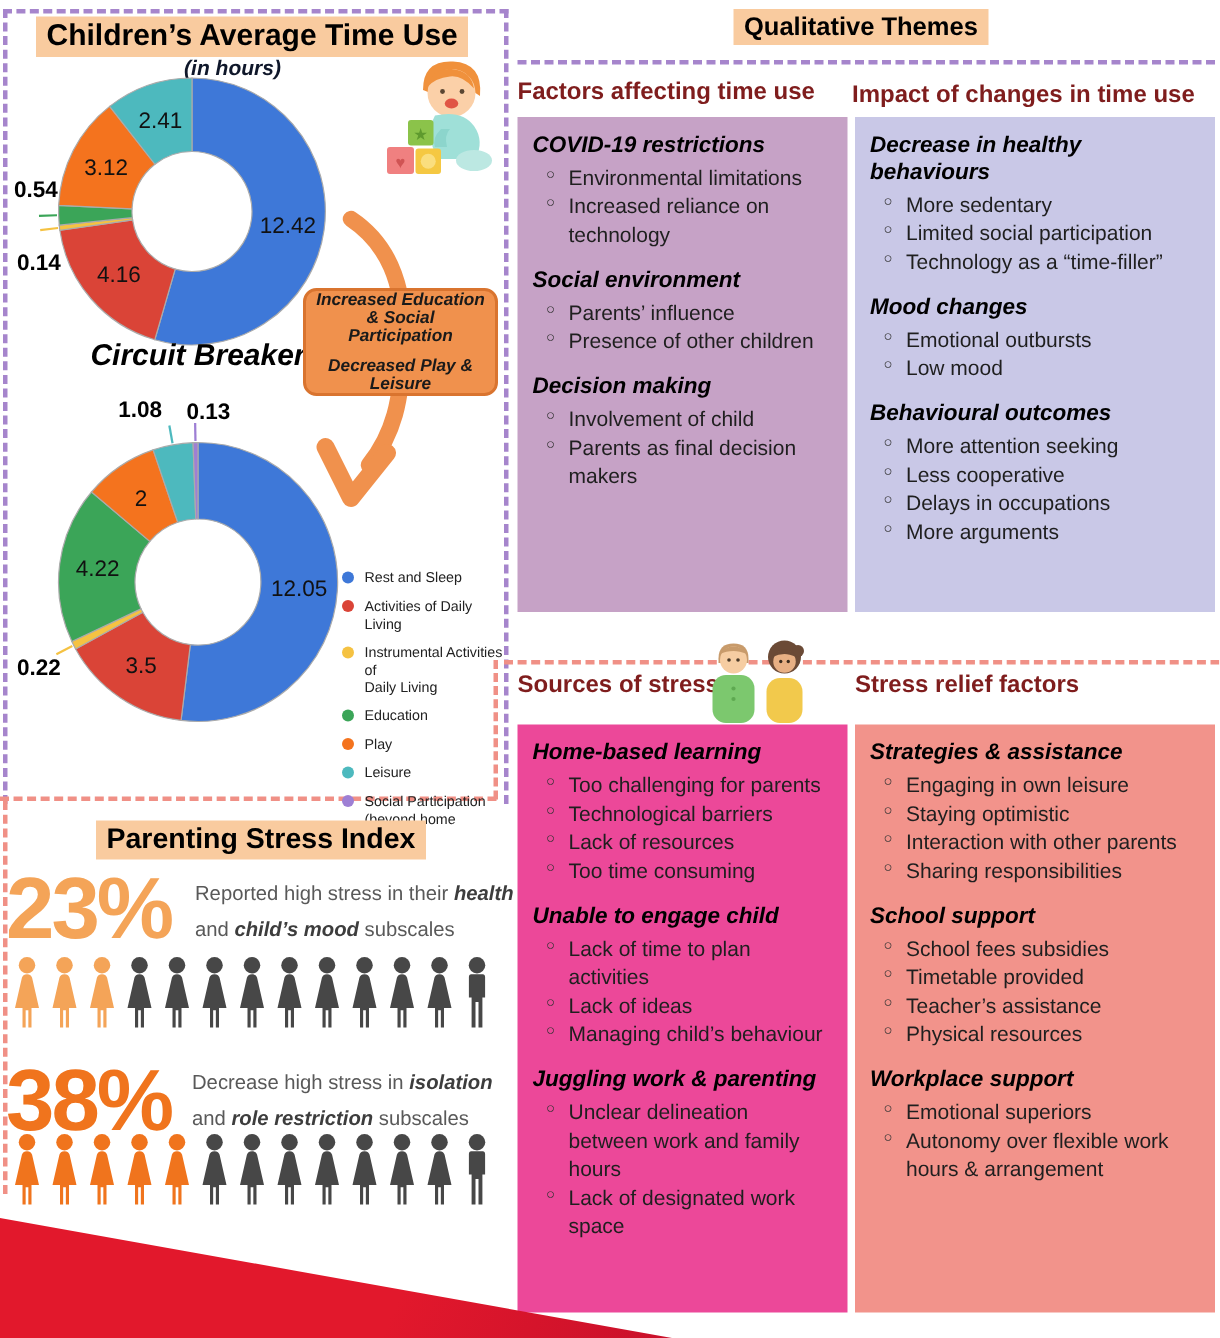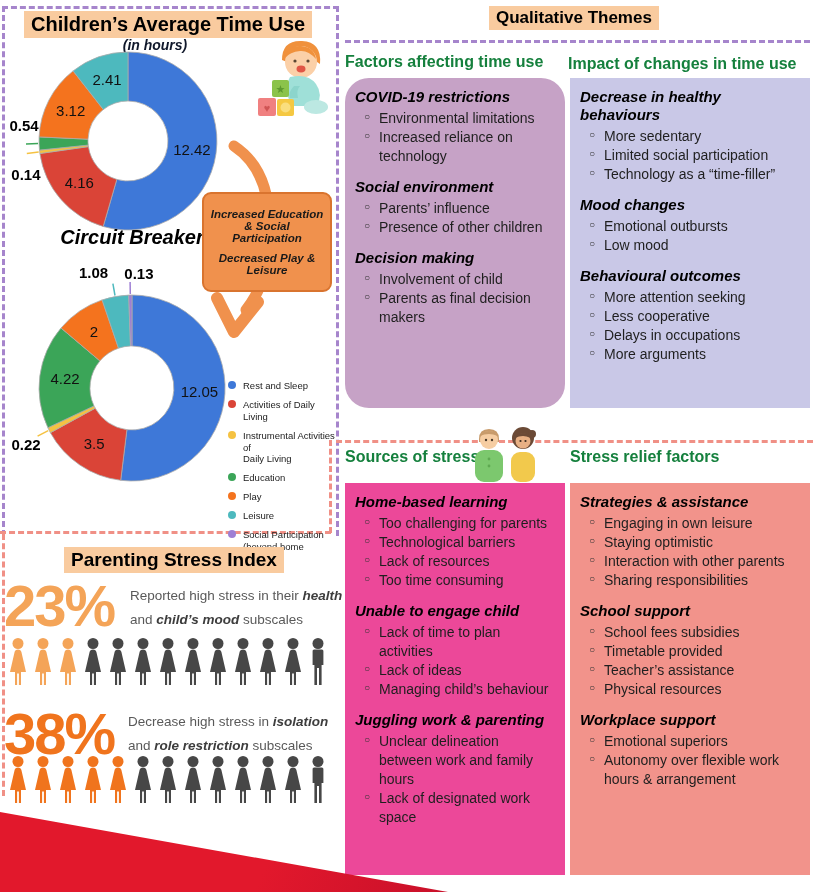--- a/index.html
+++ b/index.html
@@ -12,40 +12,40 @@
   #pink-seg-b{left:329px;top:440px;height:93px;border-left:3px dashed #F09086;}
   #pink-seg-c{left:0px;top:531px;width:331px;border-top:3px dashed #F09086;}
   #pink-seg-d{left:2px;top:534px;height:262px;border-left:3px dashed #F09086;}
   #purple-divider{left:345px;top:40px;width:465px;border-top:3px dashed #A685CC;}
   
   .hl{display:inline-block;padding:2px 7px;font-weight:700;color:#000;}
   #main-title{left:24px;top:11px;font-size:20px;}
   #main-subtitle{left:0;top:37px;width:310px;text-align:center;font-size:14px;font-weight:700;font-style:italic;color:#0f172a;}
   #qual-title{left:489px;top:6px;font-size:17px;}
   #stress-title{left:64px;top:547px;font-size:19px;}
-  .col-header{font-size:16px;font-weight:700;color:#15803d;}
+  .col-header{font-size:16px;font-weight:700;color:#7f1d1d;}
   
   .chart-caption{width:220px;text-align:center;font-size:20px;font-weight:700;font-style:italic;color:#000;}
   #caption1{left:22px;top:226px;}
   #caption2{left:22px;top:475px;}
   .slice-label{font-size:15px;font-weight:500;fill:#111;}
   .slice-label.out{font-weight:700;fill:#000;}
   
   #chart-legend{left:228px;top:380px;width:112px;display:flex;flex-direction:column;gap:7px;}
   .leg-item{display:flex;gap:7px;align-items:flex-start;}
   .leg-dot{width:8px;height:8px;border-radius:50%;flex:none;margin-top:1px;}
   .leg-text{font-size:9.5px;line-height:1.25;color:#222;}
   
   #arrow-svg{left:190px;top:140px;z-index:1;}
-  #arrow-note{left:202px;top:192px;width:130px;height:100px;background:#F0914D;border:2px solid #D9742F;
+  #arrow-note{left:202px;top:192px;width:130px;height:72px;background:#F0914D;border:2px solid #D9742F;
               border-radius:9px;z-index:2;display:flex;flex-direction:column;justify-content:center;gap:8px;
               font-size:11.5px;font-weight:700;font-style:italic;color:#1a1a1a;text-align:center;padding:2px 5px;box-sizing:border-box;}
   
   .theme-box{padding:8px 10px;box-sizing:border-box;}
-  #factors-box{left:345px;top:78px;width:220px;height:330px;border-radius:24px;}
+  #factors-box{left:345px;top:78px;width:220px;height:330px;}
   #impact-box{left:570px;top:78px;width:240px;height:330px;}
   #sources-box{left:345px;top:483px;width:220px;height:392px;}
   #relief-box{left:570px;top:483px;width:240px;height:392px;}
   #factors-header{left:345px;top:53px;}
   #impact-header{left:568px;top:55px;}
   #sources-header{left:345px;top:448px;}
   #relief-header{left:570px;top:448px;}
   .sec-h{font-size:15px;font-weight:700;font-style:italic;color:#000;line-height:1.2;margin:12px 0 3px 0;}
   .sec-h.first{margin-top:2px;}
   .bullet-row{display:flex;align-items:flex-start;}

